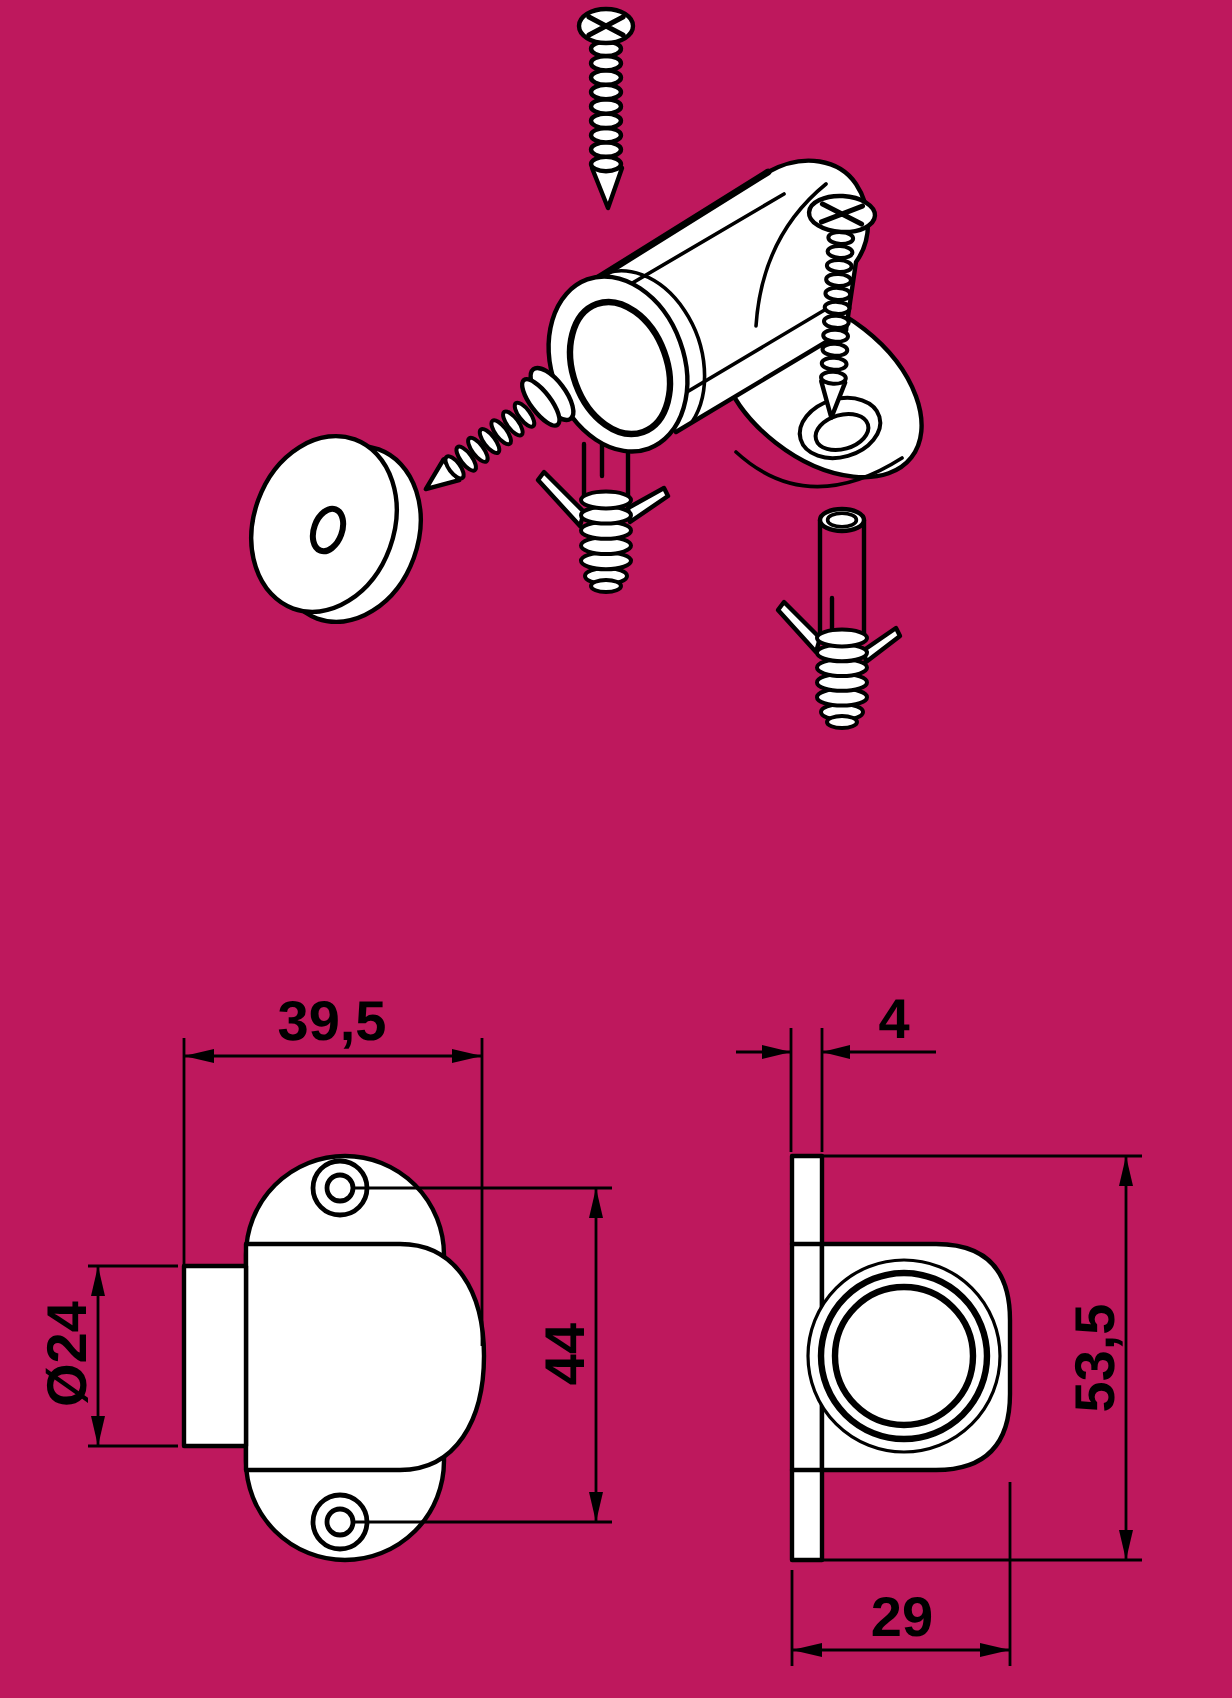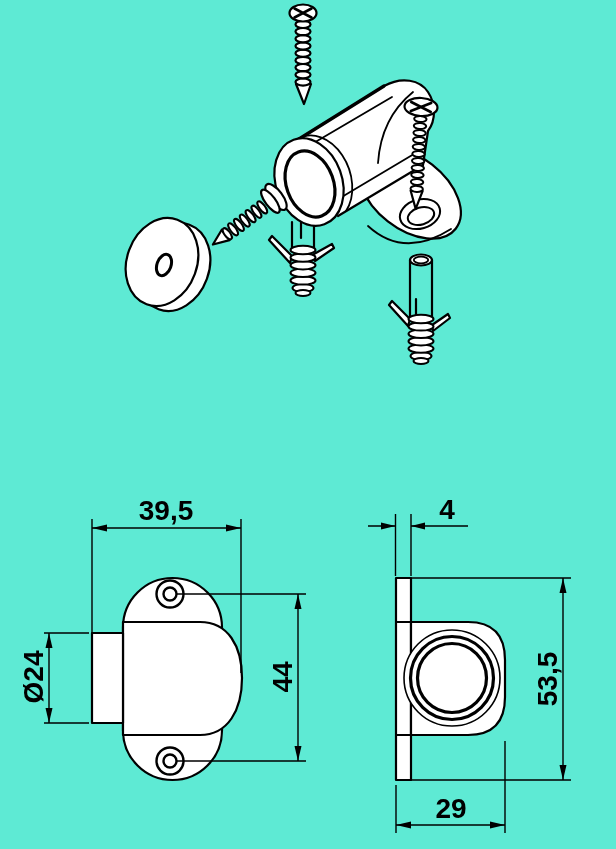--- a/index.html
+++ b/index.html
@@ -1,16 +1,16 @@
 <!DOCTYPE html>
 <html><head>
 <meta charset="utf-8">
 <style>
   html,body{margin:0;padding:0;background:#ffffff;}
-  .stage{width:616px;height:849px;background:#5eead4;position:relative;overflow:hidden;}
+  .stage{width:616px;height:849px;background:#be185d;position:relative;overflow:hidden;}
   svg{display:block;}
   .ln{stroke:#000;fill:none;stroke-width:2.2;stroke-linecap:round;stroke-linejoin:round;}
   .lnf{stroke:#000;fill:#fff;stroke-width:2.2;stroke-linejoin:round;}
   .fillonly{fill:#fff;stroke:none;}
   .thick{stroke-width:3.4;}
   .mid{stroke-width:1.8;}
   .dim{stroke:#000;stroke-width:1.4;fill:none;stroke-linecap:butt;}
   .arrow{fill:#000;stroke:none;}
   .dimtext{font-family:"Liberation Sans",sans-serif;font-weight:bold;font-size:28px;fill:#000;}
 </style>

